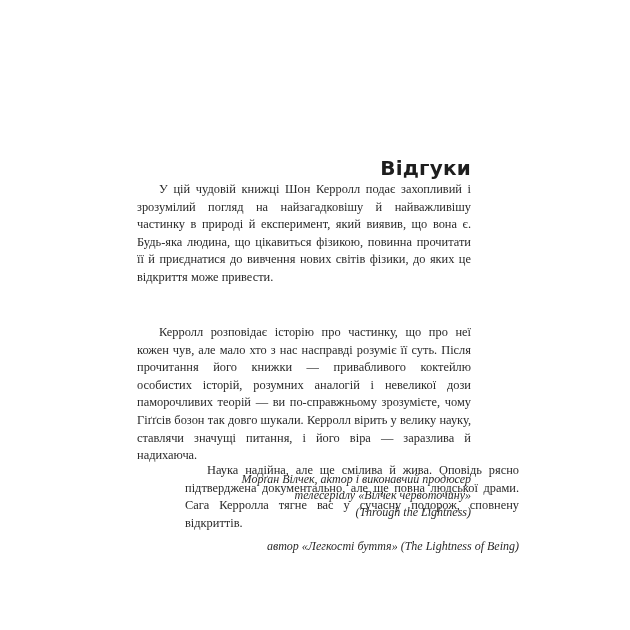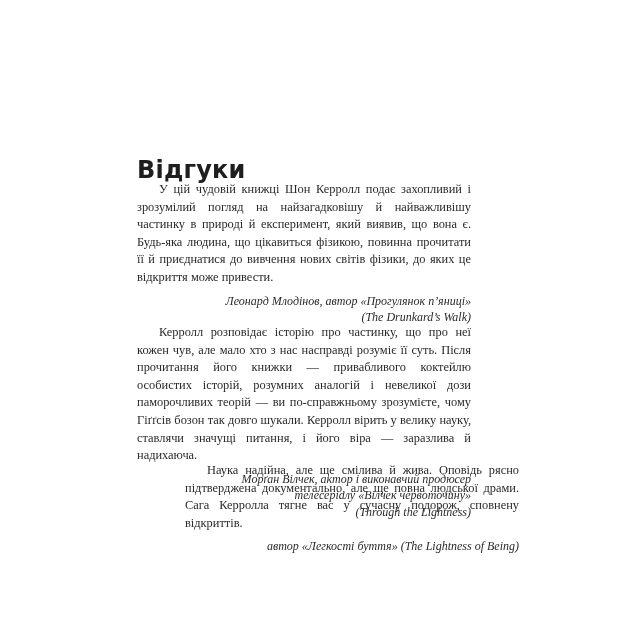--- a/index.html
+++ b/index.html
@@ -4,23 +4,23 @@
 <style>
   html, body { margin: 0; padding: 0; background: #ffffff; }
   body { width: 630px; height: 630px; position: relative; overflow: hidden; }
   .page {
     position: absolute; left: 137px; top: 0; width: 334px;
     font-family: "Liberation Serif", "DejaVu Serif", serif;
     color: #2a2a2a;
   }
   .title {
     position: absolute; left: 0; width: 334px; top: 156px;
-    text-align: left;
+    text-align: right;
     font-family: "DejaVu Sans", "Liberation Sans", sans-serif;
-    font-weight: bold; font-size: 24px; letter-spacing: 0.2px;
+    font-weight: bold; font-size: 20px; letter-spacing: 0.2px;
     color: #1e1e1e;
   }
   .block { position: absolute; left: 0; width: 334px; }
   .para {
     font-size: 12.4px; line-height: 17.6px;
     text-align: justify; text-align-last: left;
     text-indent: 22px; margin: 0;
   }
   .attr {
     font-style: italic; font-size: 12px; line-height: 16.5px;
@@ -32,24 +32,20 @@
   #b3 { top: 462px; margin-left: 48px; }
 </style>
 </head>
 <body>
 
 <div class="page">
   <div class="title">Відгуки</div>
 
   <div class="block" id="b1">
     <p class="para">У цій чудовій книжці Шон Керролл подає захопливий і зрозумілий погляд на найзагадковішу й найважливішу частинку в природі й експеримент, який виявив, що вона є. Будь-яка людина, що цікавиться фізикою, повинна прочитати її й приєднатися до вивчення нових світів фізики, до яких це відкриття може привести.</p>
-    <div class="attr">
-      <span>Леонард Млодінов, автор «Прогулянок п’яниці»</span>
-      <span>(The Drunkard’s Walk)</span>
-    </div>
   </div>
 
   <div class="block" id="b2">
     <p class="para">Керролл розповідає історію про частинку, що про неї кожен чув, але мало хто з нас насправді розуміє її суть. Після прочитання його книжки — привабливого коктейлю особистих історій, розумних аналогій і невеликої дози паморочливих теорій — ви по-справжньому зрозумієте, чому Гіґґсів бозон так довго шукали. Керролл вірить у велику науку, ставлячи значущі питання, і його віра — заразлива й надихаюча.</p>
     <div class="attr">
       <span>Морґан Вілчек, актор і виконавчий продюсер</span>
       <span>телесеріалу «Вілчек червоточину»</span>
       <span>(Through the Lightness)</span>
     </div>
   </div>

